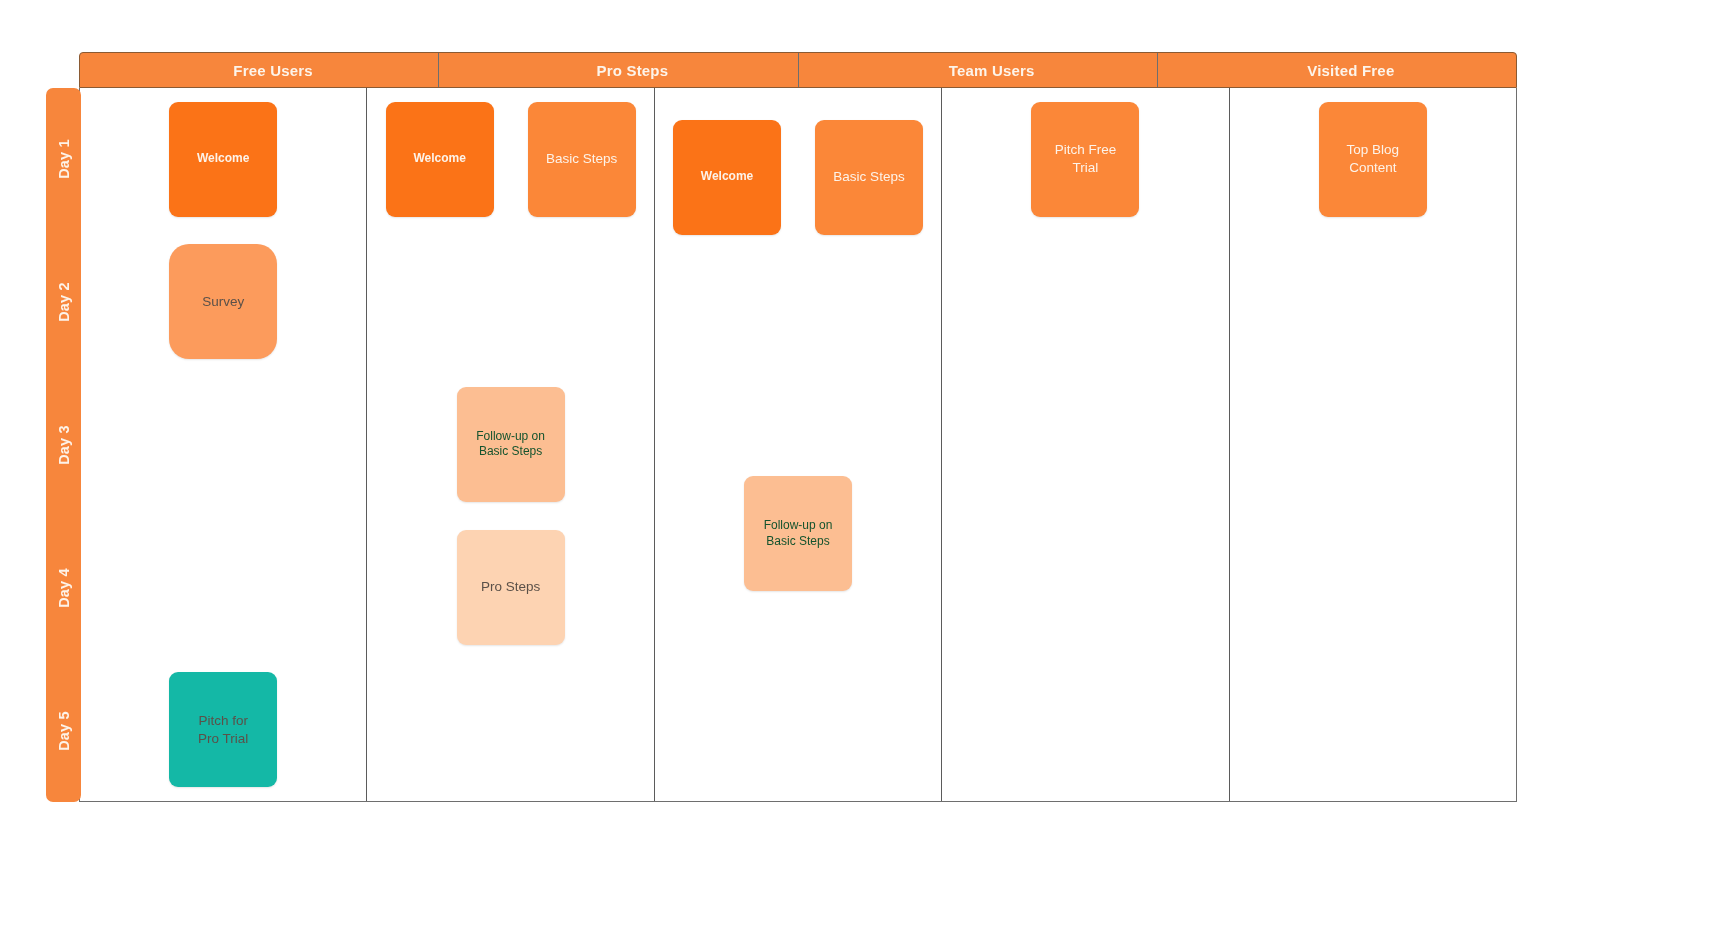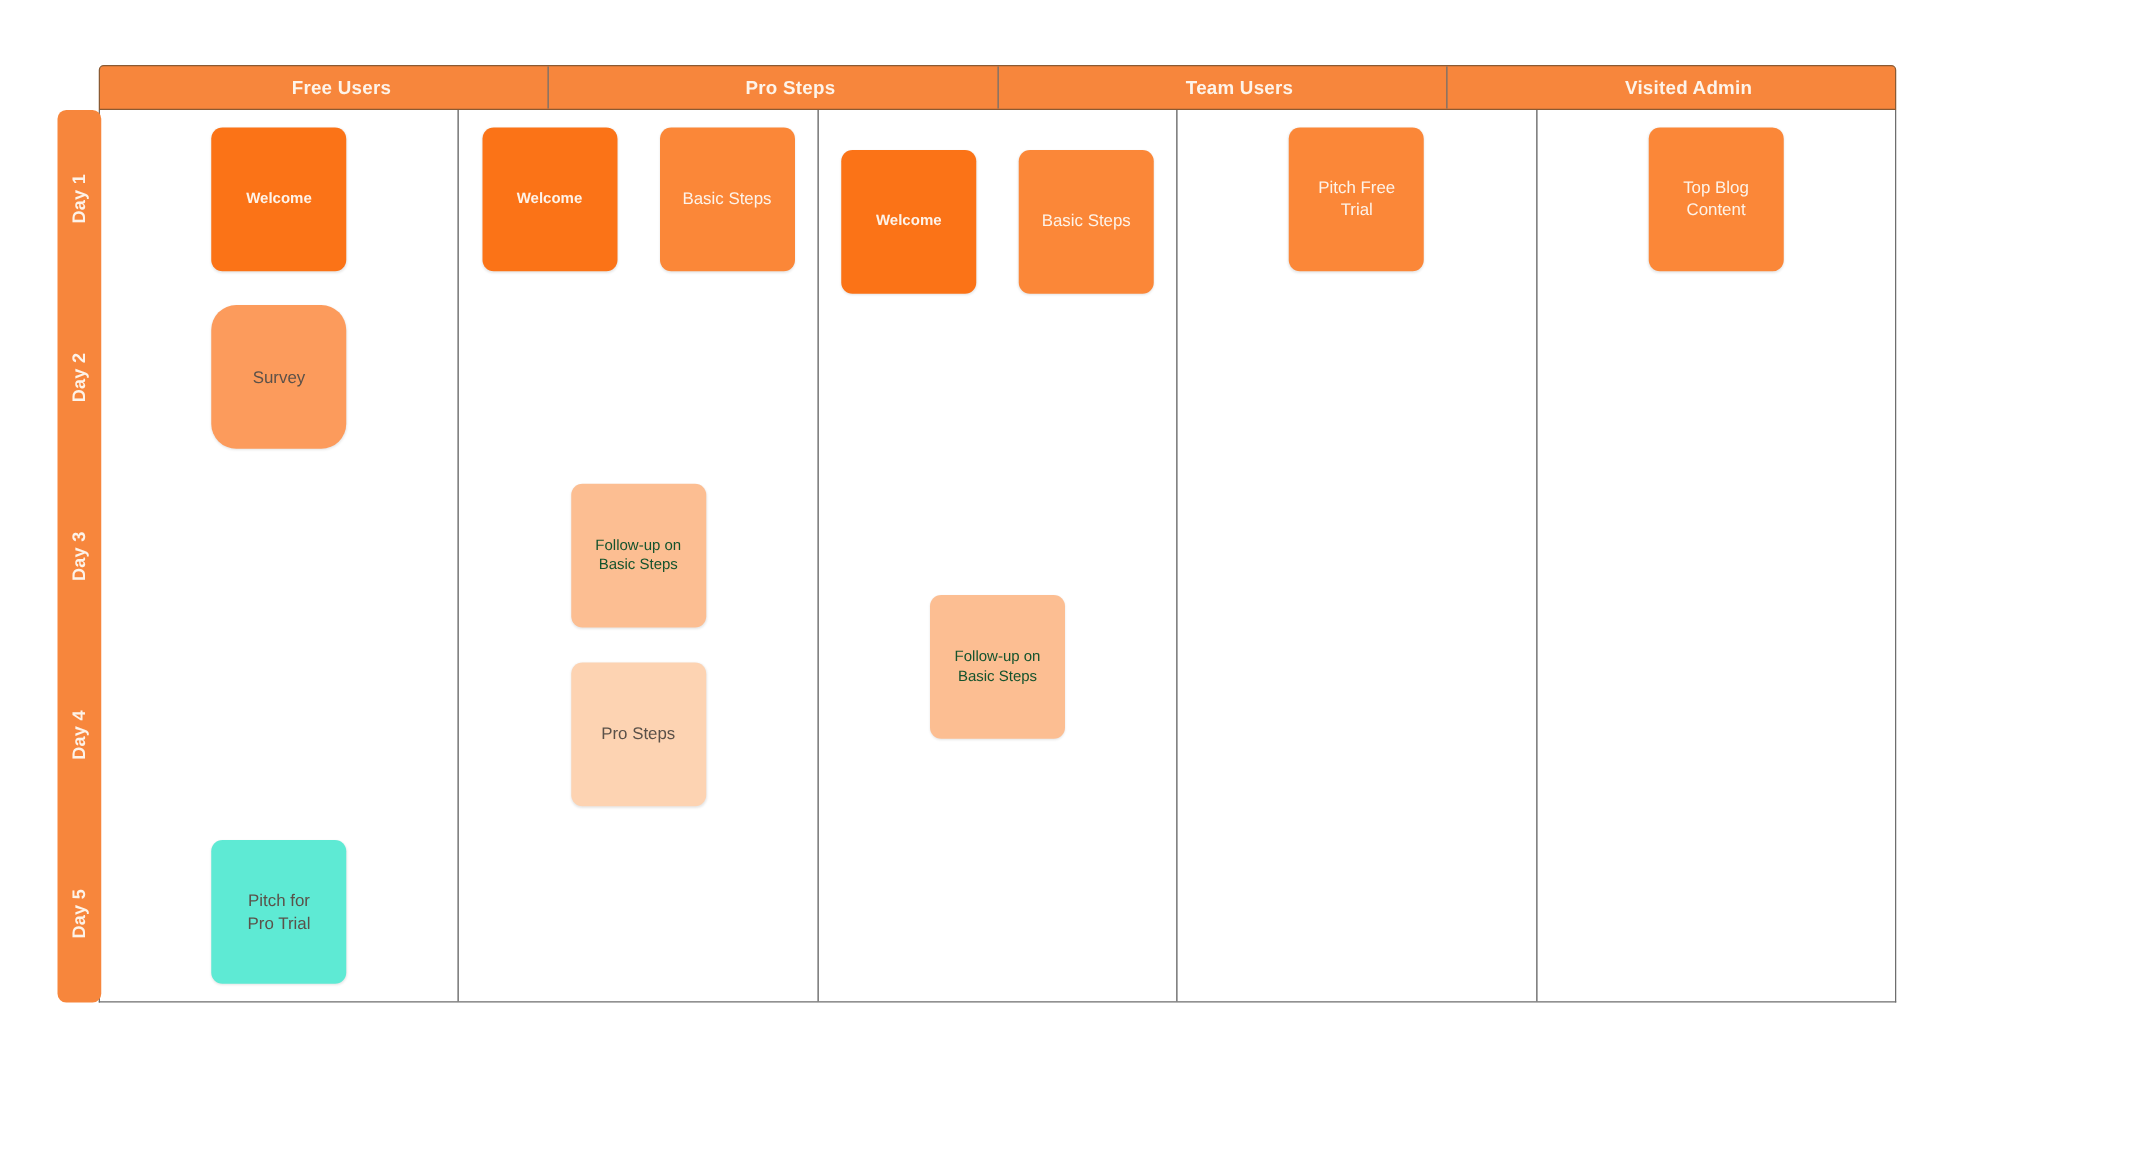--- a/index.html
+++ b/index.html
@@ -122,21 +122,21 @@
     line-height: 1.33;
     padding: 4px 6px;
     box-shadow: 0 1px 2px rgba(0,0,0,.10);
     white-space: pre-line;
   }
   .card.shade-1 { background: #fb7317; color: #fdf3e9; font-size: 12px; font-weight: bold; }
   .card.shade-2 { background: #fb8738; color: #fdf3e9; font-size: 13.5px; font-weight: normal; }
   .card.shade-3 { background: #fc9b5c; color: #5b5149; font-size: 13.5px; font-weight: normal; border-radius: 20px; }
   .card.shade-4 { background: #fcbe92; color: #14532d; font-size: 12px; font-weight: normal; }
   .card.shade-5 { background: #fdd3b2; color: #5b5149; font-size: 13.5px; font-weight: normal; }
-  .card.shade-6 { background: #5eead4; color: #5b5149; font-size: 13.5px; font-weight: normal; }
+  .card.shade-6 { background: #14b8a6; color: #5b5149; font-size: 13.5px; font-weight: normal; }
 
   .slot-spacer { width: 108px; height: 115px; visibility: hidden; }
 </style>
 </head>
 <body>
 
 <div id="board">
 
   <div class="day-rail" id="day-rail">
       <div class="day-cell">
@@ -154,21 +154,21 @@
       <div class="day-cell">
         <span class="day-label">Day 5</span>
       </div>
     </div>
 
   <div class="grid-frame">
     <div class="header-row" id="header-row">
         <div class="header-cell">Free Users</div>
         <div class="header-cell">Pro Steps</div>
         <div class="header-cell">Team Users</div>
-        <div class="header-cell">Visited Admin</div>
+        <div class="header-cell">Visited Free</div>
       </div>
     <div class="body-area" id="body-area">
         <div class="col">
           <div class="row-slot">
             <div class="card shade-1">Welcome</div>
           </div>
           <div class="row-slot">
             <div class="card shade-3">Survey</div>
           </div>
           <div class="row-slot">

